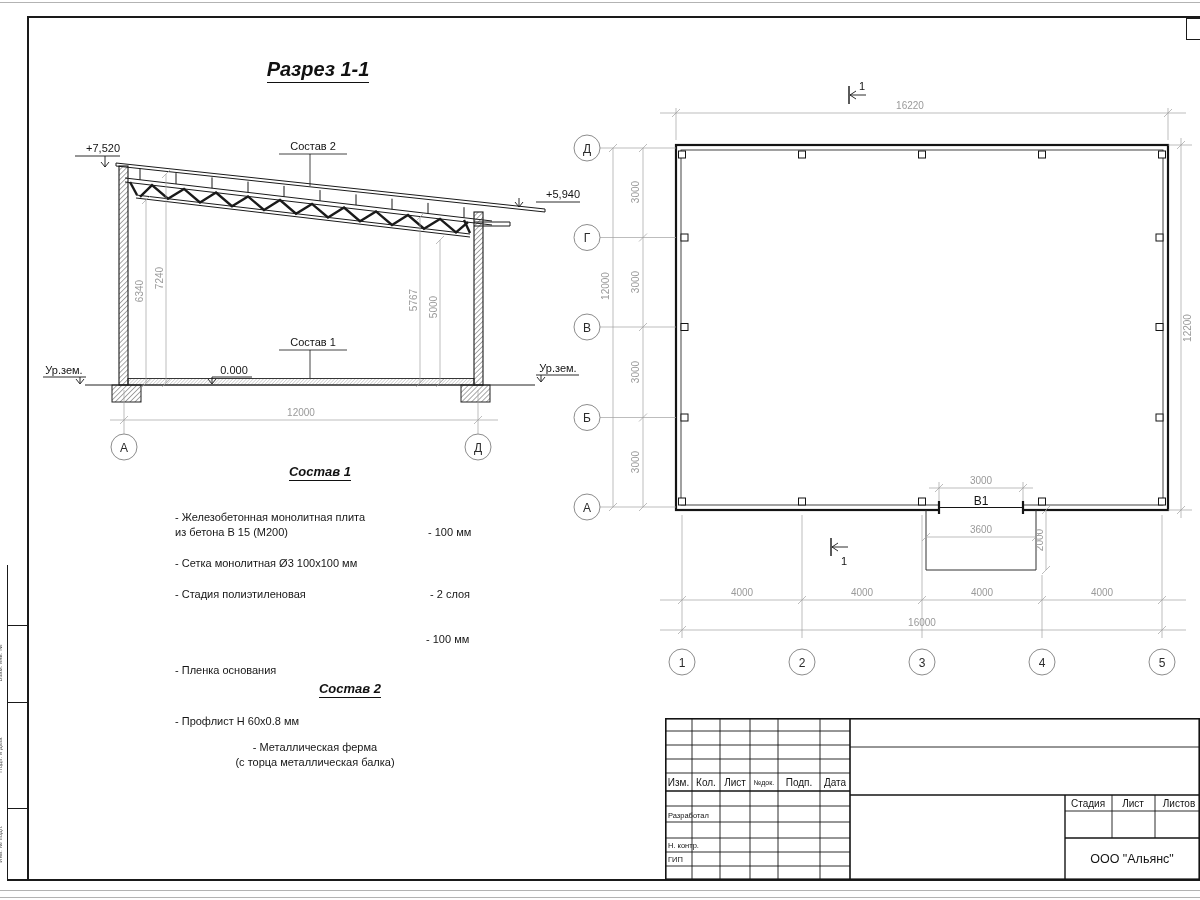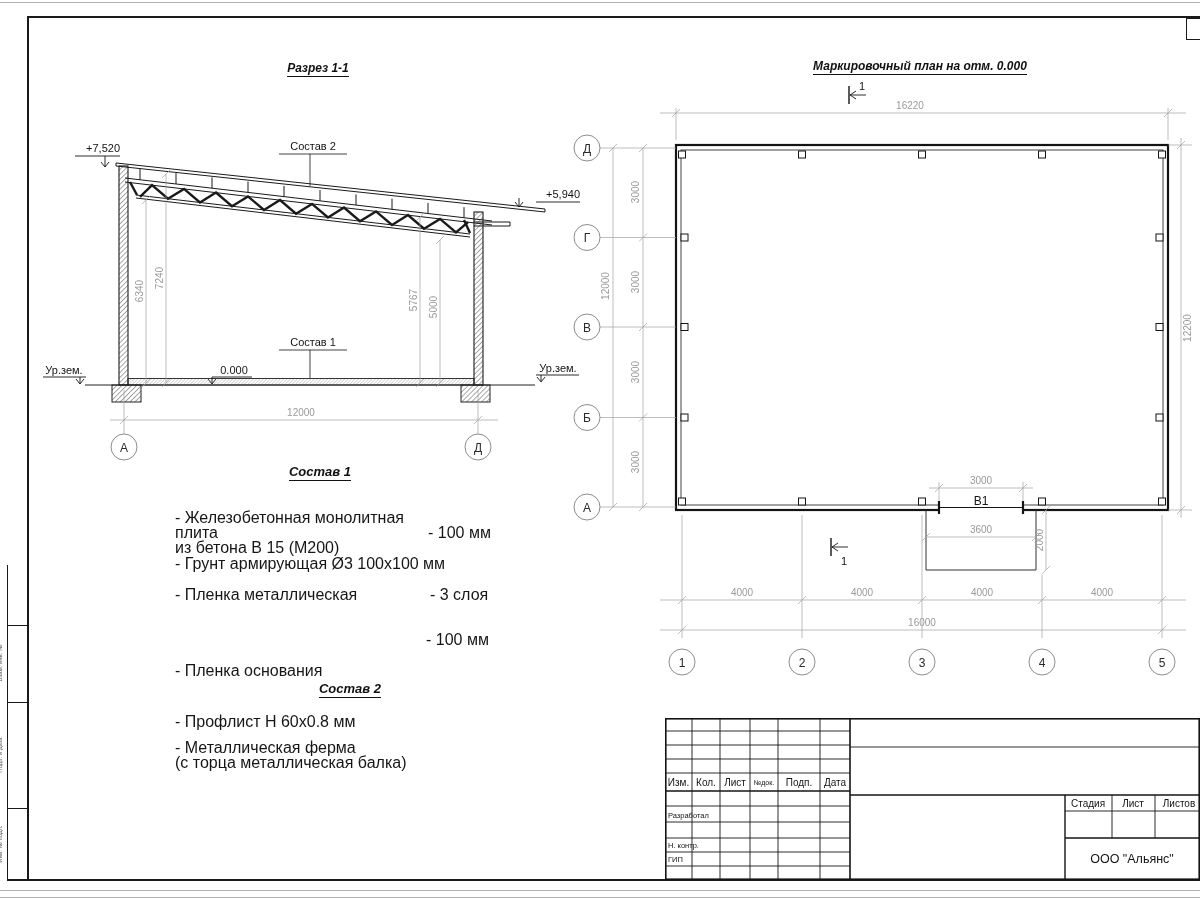--- a/index.html
+++ b/index.html
@@ -1,23 +1,23 @@
 <!DOCTYPE html>
 <html><head>
 <meta charset="utf-8">
 <style>
   html,body{margin:0;padding:0;background:#fff;}
   .sheet{position:relative;width:1200px;height:900px;background:#ffffff;overflow:hidden;
          font-family:"Liberation Sans",sans-serif;color:#111;}
   .abs{position:absolute;}
   .hline{position:absolute;background:#b3b3b3;height:1px;}
   .frameline{position:absolute;background:#1a1a1a;}
-  .title-it{font-style:italic;font-weight:bold;font-size:12px;color:#111;
+  .title-it{font-style:italic;font-weight:bold;font-size:20px;color:#111;
             border-bottom:1px solid #111;padding-bottom:1px;display:inline-block;}
-  .listtxt{font-size:16px;line-height:15px;white-space:pre-line;color:#161616;}
+  .listtxt{font-size:11px;line-height:15px;white-space:pre-line;color:#161616;}
   .cornerbox{position:absolute;border:1.2px solid #1a1a1a;background:#fff;}
   .striplabel{position:absolute;width:70px;height:12px;font-size:6px;color:#555;
               text-align:center;transform:rotate(-90deg);}
   svg text{font-family:"Liberation Sans",sans-serif;}
   .dimtxt{fill:#9a9a9a;font-size:10px;}
   .bubtxt{fill:#2b2b2b;font-size:12px;}
 </style>
 </head>
 <body>
 
@@ -35,23 +35,20 @@
   <div class="frameline" style="left:7px;top:702px;width:20px;height:1px;"></div>
   <div class="frameline" style="left:7px;top:808px;width:20px;height:1px;"></div>
   <div class="cornerbox" style="left:1186px;top:18px;width:16px;height:20px;"></div>
 
   <div class="striplabel" style="left:-32px;top:657px;">Взам. инв. №</div>
   <div class="striplabel" style="left:-32px;top:749px;">Подп. и дата</div>
   <div class="striplabel" style="left:-32px;top:838px;">Инв. № подл.</div>
 
   <div class="abs" style="left:178px;top:58px;width:280px;text-align:center;">
     <span class="title-it">Разрез 1-1</span>
-  </div>
-  <div class="abs" style="left:720px;top:56px;width:400px;text-align:center;">
-    <span class="title-it">Маркировочный план на отм. 0.000</span>
   </div>
 
   <svg class="abs" style="left:40px;top:130px;" width="540" height="340" viewBox="0 0 540 340">
     <defs>
       <pattern id="whatch" width="3.5" height="3.5" patternUnits="userSpaceOnUse" patternTransform="rotate(45)">
         <line x1="0" y1="0" x2="0" y2="3.5" stroke="#2a2a2a" stroke-width="0.8"></line>
       </pattern>
       <pattern id="fhatch" width="2.4" height="2.4" patternUnits="userSpaceOnUse" patternTransform="rotate(45)">
         <line x1="0" y1="0" x2="0" y2="2.4" stroke="#555" stroke-width="0.45"></line>
       </pattern>
@@ -357,31 +354,31 @@
       <text class="bubtxt" x="602" y="588.5" text-anchor="middle">5</text>
     </g>
   </svg>
 
   <div class="abs" style="left:160px;top:462px;width:320px;text-align:center;">
     <span class="title-it" style="font-size:13px;">Состав 1</span>
   </div>
   <div class="abs listtxt" style="left:175px;top:510px;width:260px;">- Железобетонная  монолитная плита
 из бетона В 15 (М200)</div>
   <div class="abs listtxt" style="left:428px;top:525px;">- 100 мм</div>
-  <div class="abs listtxt" style="left:175px;top:556px;width:280px;">- Грунт армирующая Ø3 100х100 мм</div>
-  <div class="abs listtxt" style="left:175px;top:587px;width:260px;">- Пленка металлическая</div>
-  <div class="abs listtxt" style="left:430px;top:587px;">-  3 слоя</div>
+  <div class="abs listtxt" style="left:175px;top:556px;width:280px;">- Сетка монолитная Ø3 100х100 мм</div>
+  <div class="abs listtxt" style="left:175px;top:587px;width:260px;">- Стадия полиэтиленовая</div>
+  <div class="abs listtxt" style="left:430px;top:587px;">-  2 слоя</div>
   <div class="abs listtxt" style="left:426px;top:632px;">- 100 мм</div>
   <div class="abs listtxt" style="left:175px;top:663px;width:260px;">- Пленка основания</div>
 
   <div class="abs" style="left:190px;top:679px;width:320px;text-align:center;">
     <span class="title-it" style="font-size:13px;">Состав 2</span>
   </div>
   <div class="abs listtxt" style="left:175px;top:714px;width:280px;">- Профлист Н 60х0.8 мм</div>
-  <div class="abs listtxt" style="left:175px;top:740px;width:280px;">- Металлическая ферма
+  <div class="abs listtxt" style="left:175px;top:740px;width:280px;text-align:center;">- Металлическая ферма
 (с торца металлическая балка)</div>
 
   <svg class="abs" style="left:665px;top:718px;" width="535" height="162" viewBox="0 0 535 162">
     <rect x="0.8" y="0.8" width="533.4" height="160.4" fill="#fff" stroke="#141414" stroke-width="1.6"></rect>
 
     <g stroke="#141414" stroke-width="0.9">
       <line x1="27" y1="0" x2="27" y2="162"></line>
       <line x1="55" y1="0" x2="55" y2="162"></line>
       <line x1="85" y1="0" x2="85" y2="162"></line>
       <line x1="113" y1="0" x2="113" y2="162"></line>

